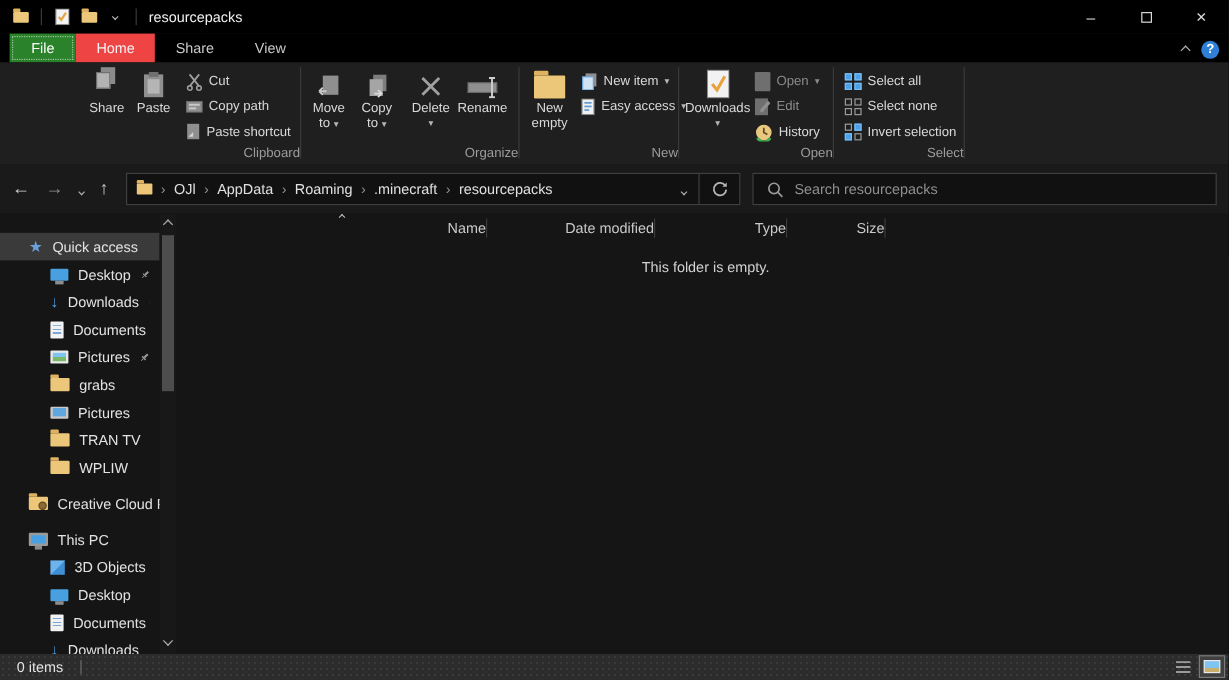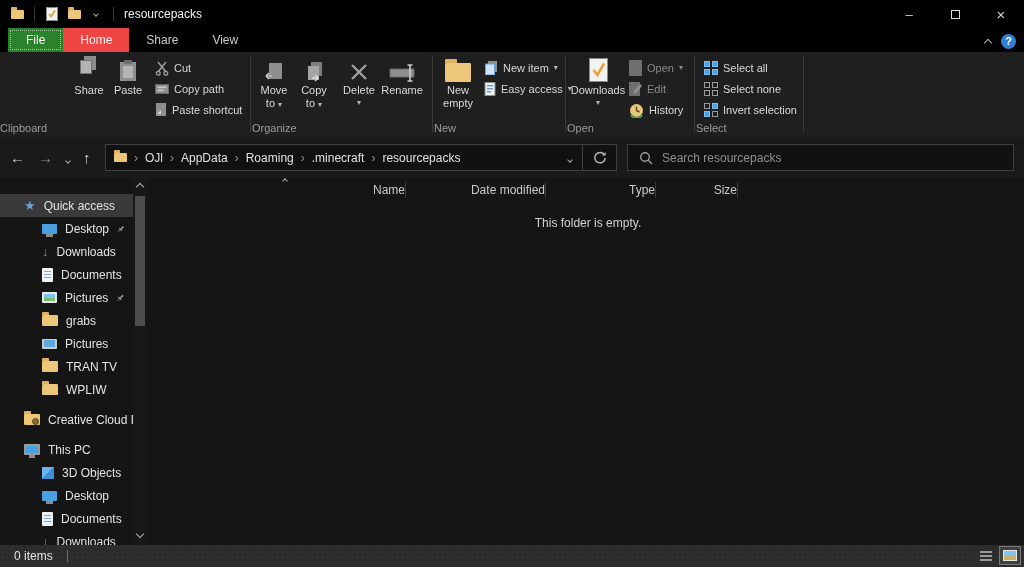--- a/index.html
+++ b/index.html
@@ -34,21 +34,21 @@
   .tabsrow { position:absolute; top:28px; left:0; right:0; height:24px; background:#000; display:flex; align-items:stretch; }
   .tab { padding:0 17px; display:flex; align-items:center; font-size:12px; color:#c9c9c9; }
   .tab.file { background:#2a822a; color:#fff; margin-left:8px; outline:1px dotted rgba(255,255,255,.55); outline-offset:-3px; padding:0 18px; }
   .tab.active { background:#ef4444; color:#f2f2f2; }
   .tabsrow-right { position:absolute; right:8px; top:4px; display:flex; align-items:center; gap:10px; }
   .help-badge { width:15px; height:15px; border-radius:50%; background:#2f7fd6; color:#fff; font-size:11px; font-weight:bold; display:flex; align-items:center; justify-content:center; }
 
   
   .ribbon { position:absolute; top:52px; left:0; right:0; height:85px; background:#1f1f1f; font-size:11px; color:#d9d9d9; }
   .rgroup { position:absolute; top:0; height:85px; }
-  .rgroup .glabel { position:absolute; bottom:3px; left:0; right:0; text-align:left; color:#9c9c9c; font-size:11px; }
+  .rgroup .glabel { position:absolute; bottom:3px; left:16px; right:0; text-align:right; color:#9c9c9c; font-size:11px; }
   .rdivider { position:absolute; top:4px; bottom:5px; width:1px; background:#3a3a3a; }
   .rbig { position:absolute; top:4px; display:flex; flex-direction:column; align-items:center; text-align:center; line-height:1.2; gap:2px; }
   .rbig .ric { height:26px; display:flex; align-items:flex-end; justify-content:center; }
   .dd { color:#b5b5b5; font-size:8px; line-height:1; }
   .rsmall { position:absolute; display:flex; align-items:center; gap:5px; height:20px; white-space:nowrap; }
   .dim { color:#8a8a8a; }
 
   
   .pg { width:13px; height:16px; background:#9c9c9c; border-radius:1px; position:relative; }
   .pg.dim2 { background:#6f6f6f; }

